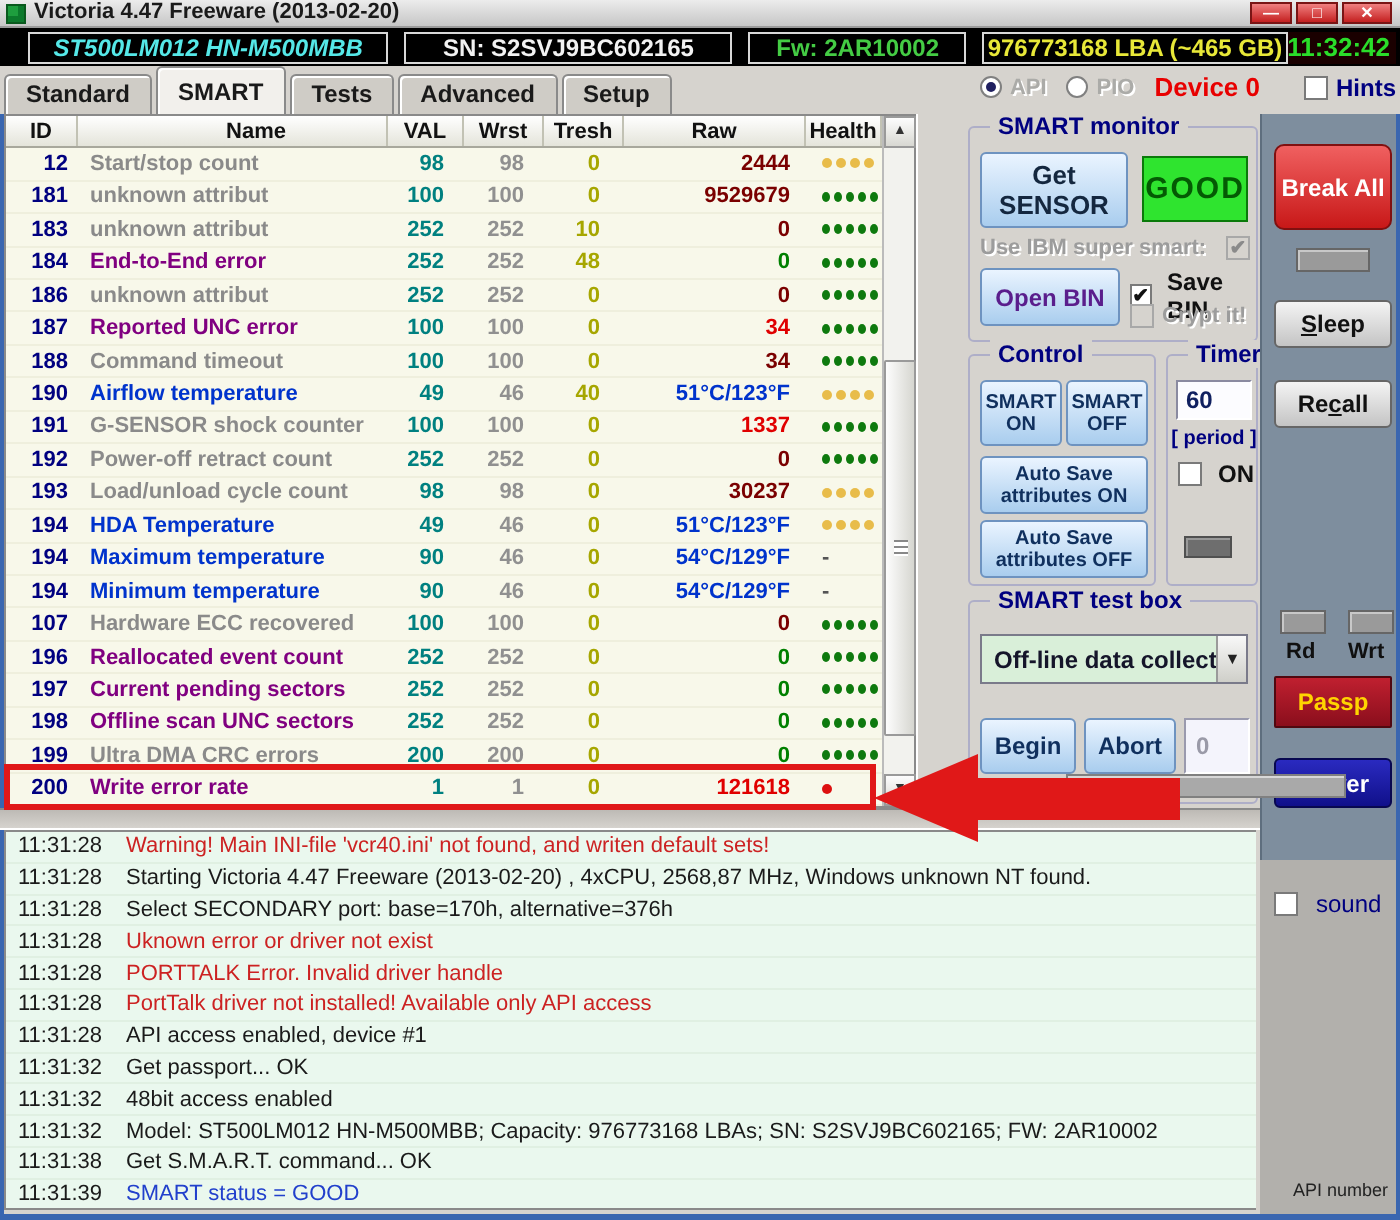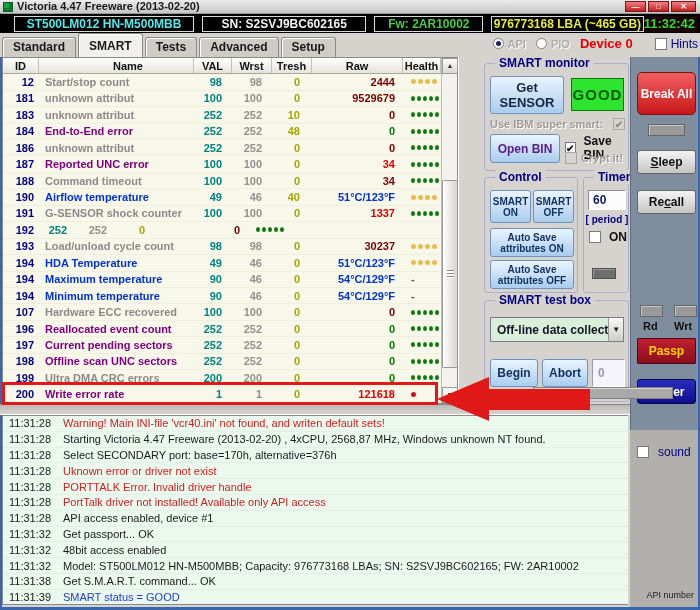--- a/index.html
+++ b/index.html
@@ -20,21 +20,21 @@
   .winbtns{margin-left:auto;display:flex;margin-right:4px;}
   .winbtn{width:21px;height:11px;margin-left:2px;border:1px solid #7A1515;
     background:linear-gradient(#F08080,#C42020);color:#fff;font-size:8px;line-height:9px;
     text-align:center;font-weight:700;}
   .winbtn.close{width:25px;}
   
   .infobar{position:absolute;left:0;top:14px;width:700px;height:19px;background:#000;
     display:flex;align-items:center;padding:0 2px;}
   .info-cell{height:16px;border:1px solid #D8D8D8;background:#000;display:flex;align-items:center;
     justify-content:center;font-size:12px;font-weight:700;white-space:nowrap;}
-  .cell-model{width:182px;color:#55E8E8;margin-left:12px;}
+  .cell-model{width:182px;color:#55E8E8;margin-left:12px;font-style:italic;}
   .cell-sn{width:166px;color:#F2F2F2;margin-left:8px;}
   .cell-fw{width:110px;color:#44CC44;margin-left:8px;}
   .cell-lba{width:154px;color:#E8E838;margin-left:8px;}
   .cell-clock{border:none;background:#1A0000;color:#2ADD2A;flex:1;justify-content:flex-end;
     padding-right:3px;font-size:13px;}
   
   .tabrow{position:absolute;left:0;top:33px;width:700px;height:24px;background:#D6D3CE;
     display:flex;align-items:flex-end;}
   .tabs{display:flex;align-items:flex-end;height:24px;padding-left:2px;}
   .tab{height:20px;padding:0 10px;border:1px solid #8a8a8a;border-bottom:none;
@@ -44,21 +44,21 @@
   .tab.active{height:24px;background:#F2F0EC;line-height:24px;}
   .tab-extras{display:flex;align-items:center;margin-left:auto;height:24px;padding-bottom:3px;}
   .radio{width:11px;height:11px;border-radius:50%;background:#fff;border:1px solid #808080;
     position:relative;margin-right:4px;}
   .radio.sel:after{content:"";position:absolute;left:2px;top:2px;width:5px;height:5px;
     border-radius:50%;background:#202060;}
   .radio-label{font-size:11px;font-weight:700;color:#ABABA8;text-shadow:1px 1px 0 #fff;margin-right:10px;}
   .device-label{font-size:13px;font-weight:700;color:#E80000;margin-right:22px;}
   .cb{width:12px;height:12px;background:#fff;border:1px solid #7a7a7a;margin-right:4px;
     font-size:10px;line-height:11px;text-align:center;font-weight:700;color:#111;}
-  .hints-label{font-size:12px;font-weight:400;color:#000080;margin-right:2px;}
+  .hints-label{font-size:12px;font-weight:700;color:#000080;margin-right:2px;}
   
   .table-area{position:absolute;left:2px;top:57px;width:456px;height:347px;background:#F8F8EA;
     border:1px solid #8a8a8a;display:flex;}
   .grid{width:438px;display:flex;flex-direction:column;}
   .thead{display:flex;height:18px;background:linear-gradient(#FFFFFF,#E4E4DA);
     border-bottom:1px solid #A8A89C;font-size:11px;font-weight:700;color:#111;}
   .thead>div{border-right:1px solid #C2C2B4;display:flex;align-items:center;justify-content:center;}
   .col-id{width:36px;}  .col-name{width:155px;justify-content:flex-start;padding-left:24px;}
   .col-val{width:38px;} .col-wrst{width:40px;} .col-tresh{width:40px;}
   .col-raw{width:91px;} .col-health{width:38px;border-right:none;}
@@ -362,20 +362,21 @@
             <div class="c-health">
               <span class="dot dg"></span>
               <span class="dot dg"></span>
               <span class="dot dg"></span>
               <span class="dot dg"></span>
               <span class="dot dg"></span>
             </div>
           </div>
           <div class="trow">
             <div class="c-id">192</div>
+            <div class="c-name nc-gray">Power-off retract count</div>
             <div class="c-val">252</div>
             <div class="c-wrst">252</div>
             <div class="c-tresh">0</div>
             <div class="c-raw rc-maroon">0</div>
             <div class="c-health">
               <span class="dot dg"></span>
               <span class="dot dg"></span>
               <span class="dot dg"></span>
               <span class="dot dg"></span>
               <span class="dot dg"></span>

